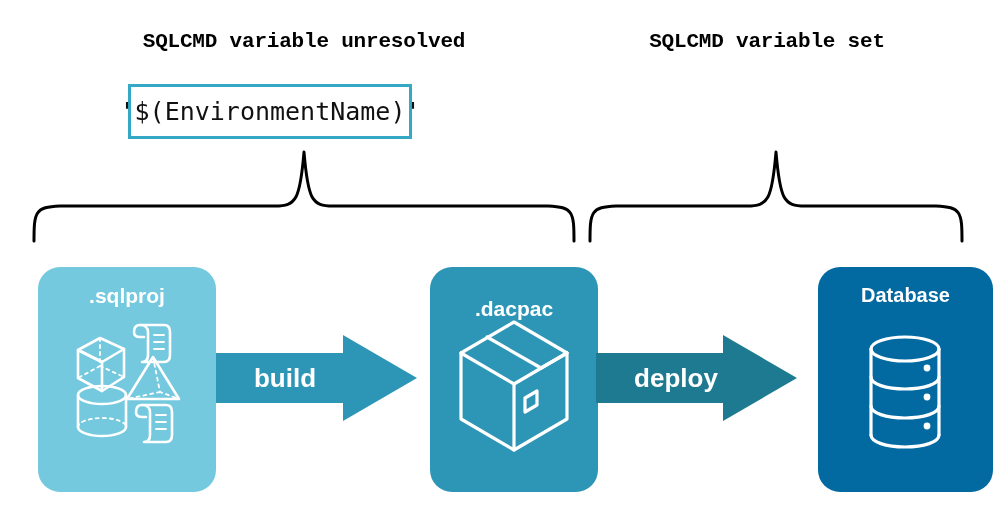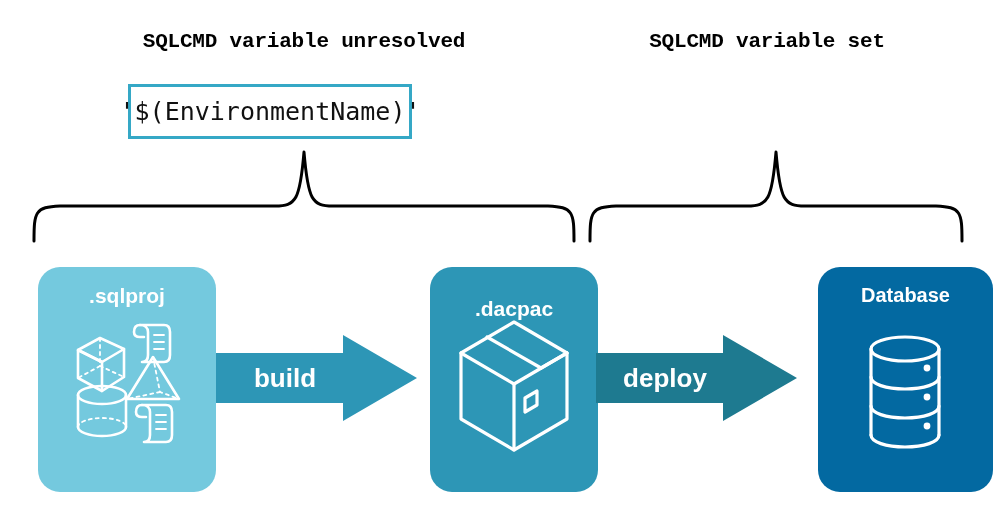--- a/index.html
+++ b/index.html
@@ -133,21 +133,21 @@
     width: 130px;
     text-align: center;
     font-family: "Liberation Sans", sans-serif;
     font-weight: bold;
     font-size: 26px;
     color: #ffffff;
     pointer-events: none;
     white-space: nowrap;
   }
   #arrow-build .arrow-label  { left: 6px;  width: 126px; }
-  #arrow-deploy .arrow-label { left: 6px;  width: 126px; }
+  #arrow-deploy .arrow-label { left: 17px;  width: 126px; }
 </style>
 </head>
 <body>
 
 <div class="stage">
 
   <div class="heading" id="heading-unresolved">SQLCMD variable unresolved</div>
 
   <div class="heading" id="heading-set">SQLCMD variable set</div>
 

